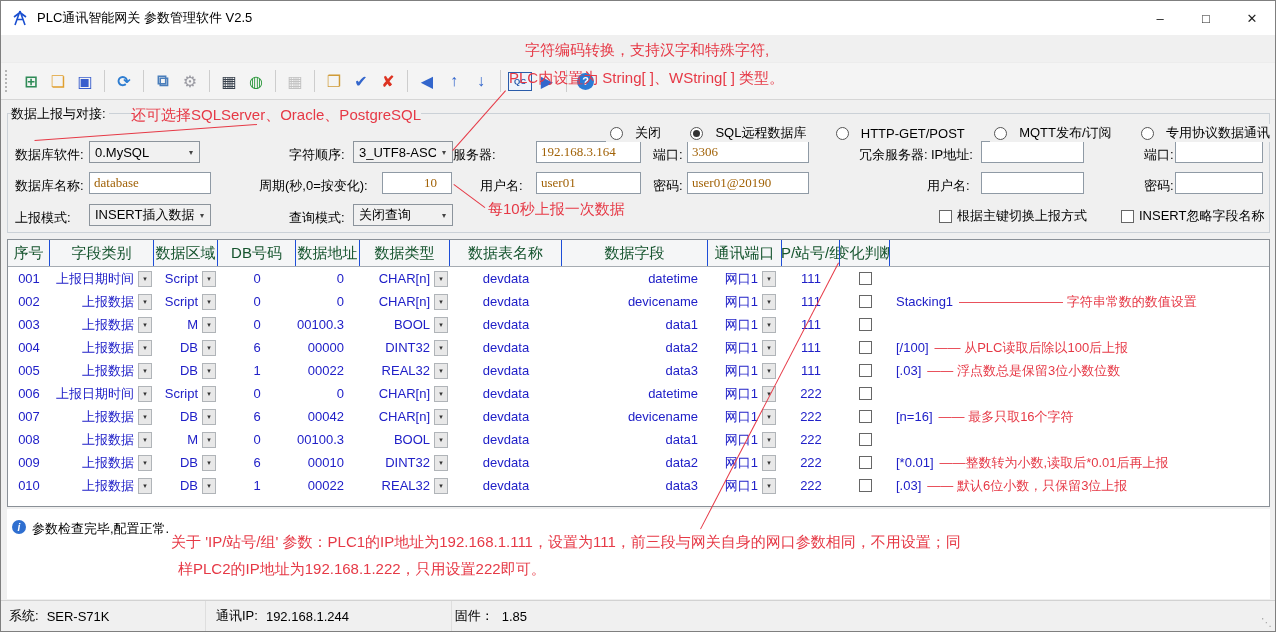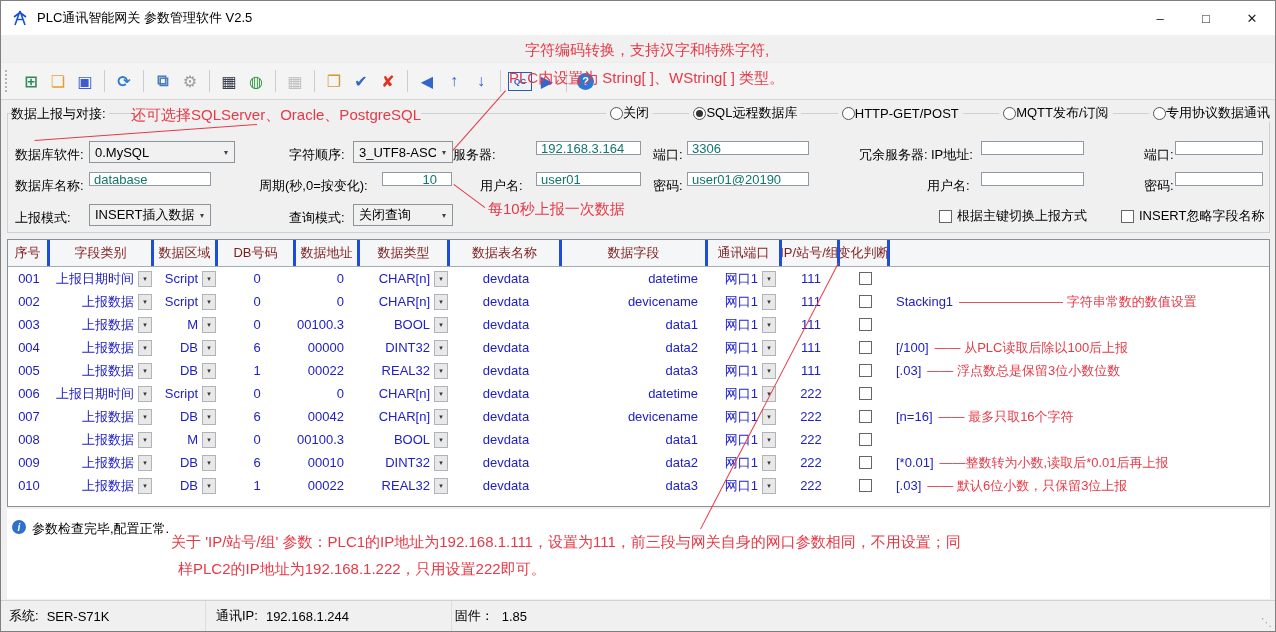--- a/index.html
+++ b/index.html
@@ -20,40 +20,40 @@
   .grip{width:5px;height:22px;border-left:2px dotted #b5b5b5;margin-right:4px;}
   .tb-btn{width:24px;height:24px;display:flex;align-items:center;justify-content:center;font-size:16px;font-weight:bold;}
   .tb-btn.boxed{width:22px;height:17px;font-size:8px;border:1px solid #2a5caa;background:#eef3fa;}
   .tb-btn.circled{width:17px;height:17px;border-radius:50%;font-size:11px;background:#2a7ad4;margin:0 3px;}
   .tb-sep{width:1px;height:22px;background:#cdcdcd;margin:0 4px;}
 
   
   .groupbox{position:absolute;left:6px;top:112px;width:1263px;height:120px;border:1px solid #cbd1d7;background:#f0f0f0;box-sizing:border-box;}
   .group-label{position:absolute;left:10px;top:104px;font-size:13px;color:#000;background:#f0f0f0;padding-right:3px;z-index:4;}
   .radio-row{position:absolute;left:605px;top:103px;width:668px;display:flex;justify-content:space-between;z-index:4;}
-  .radio-item{display:flex;align-items:center;gap:0;background:#f0f0f0;padding:0 4px;font-size:13px;}
+  .radio-item{display:flex;align-items:center;gap:12px;background:#f0f0f0;padding:0 4px;font-size:13px;margin-top:20px;}
   .radio-circle{width:13px;height:13px;border:1px solid #555;border-radius:50%;background:#fff;box-sizing:border-box;position:relative;}
   .radio-circle.sel::after{content:"";position:absolute;left:2px;top:2px;width:7px;height:7px;background:#333;border-radius:50%;}
 
   
   .flbl{position:absolute;font-size:13px;color:#000;z-index:2;white-space:nowrap;}
-  .finput{position:absolute;height:14px;border:1px solid #8f9aa5;background:#fff;color:#0f766e;font-size:13px;
-          padding:0 4px;box-sizing:border-box;font-family:Liberation Sans, sans-serif;z-index:2;}
+  .finput{position:absolute;height:22px;border:1px solid #8f9aa5;background:#fff;color:#a16207;font-size:13px;
+          padding:0 4px;box-sizing:border-box;font-family:Liberation Serif, serif;z-index:2;}
   .finput.num{text-align:right;padding-right:14px;}
   .combo{position:absolute;height:22px;border:1px solid #8c949c;background:#f1f1f1;display:flex;align-items:center;box-sizing:border-box;z-index:2;}
   .cval{flex:1;font-size:13px;color:#000;padding-left:5px;white-space:nowrap;overflow:hidden;}
   .carr{width:16px;font-size:8px;color:#444;text-align:center;flex:none;}
   .cbox{position:absolute;display:flex;align-items:center;gap:5px;font-size:13px;color:#000;z-index:2;}
   .cb{width:13px;height:13px;border:1px solid #666;background:#fff;box-sizing:border-box;flex:none;}
 
   
   :root{--tcols:42px 104px 64px 78px 64px 90px 112px 146px 74px 58px 50px 1fr;}
   .table{position:absolute;left:6px;top:238px;width:1263px;height:268px;background:#fff;border:1px solid #8a9097;box-sizing:border-box;overflow:hidden;}
   .thead{display:grid;grid-template-columns:var(--tcols);height:26px;background:#f5f6f7;border-bottom:1px solid #a6acb2;}
-  .th{display:flex;align-items:center;justify-content:center;font-size:13px;color:#7f1d1d;border-right:3px solid #1d4ed8;white-space:nowrap;overflow:hidden;}
+  .th{display:flex;align-items:center;justify-content:center;font-size:15px;color:#14532d;border-right:1px solid #1d4ed8;white-space:nowrap;overflow:hidden;}
   .trow{display:grid;grid-template-columns:var(--tcols);height:23px;}
   .cell{display:flex;align-items:center;font-size:13px;color:#2020c8;white-space:nowrap;box-sizing:border-box;}
   .c-no{justify-content:center;}
   .c-cat{justify-content:flex-end;padding-right:2px;}
   .c-area{justify-content:flex-end;padding-right:2px;}
   .c-db{justify-content:center;}
   .c-addr{justify-content:flex-end;padding-right:16px;}
   .c-type{justify-content:flex-end;padding-right:2px;}
   .c-table{justify-content:center;}
   .c-field{justify-content:flex-end;padding-right:10px;}
@@ -160,21 +160,21 @@
         <span class="radio-circle"></span>
         <span class="radio-label">MQTT发布/订阅</span>
       </span>
       <span class="radio-item">
         <span class="radio-circle"></span>
         <span class="radio-label">专用协议数据通讯</span>
       </span>
     </div>
 
   <span class="flbl" style="left:14px;top:145px">数据库软件:</span>
-  <div class="combo" style="left:88px;top:140px;width:146px">
+  <div class="combo" style="left:88px;top:140px;width:111px">
     <span class="cval">0.MySQL</span>
     <span class="carr">▾</span>
   </div>
   <span class="flbl" style="left:288px;top:145px">字符顺序:</span>
   <div class="combo" style="left:352px;top:140px;width:100px">
     <span class="cval">3_UTF8-ASCII</span>
     <span class="carr">▾</span>
   </div>
   <span class="flbl" style="left:452px;top:145px">服务器:</span>
   <input class="finput" style="left: 535px; top: 140px; width: 105px;" value="192.168.3.164">

